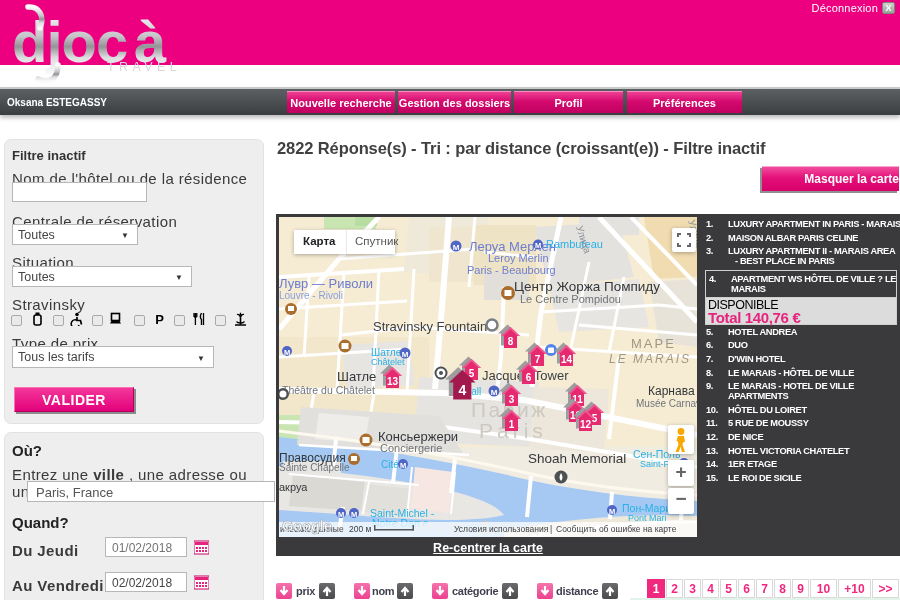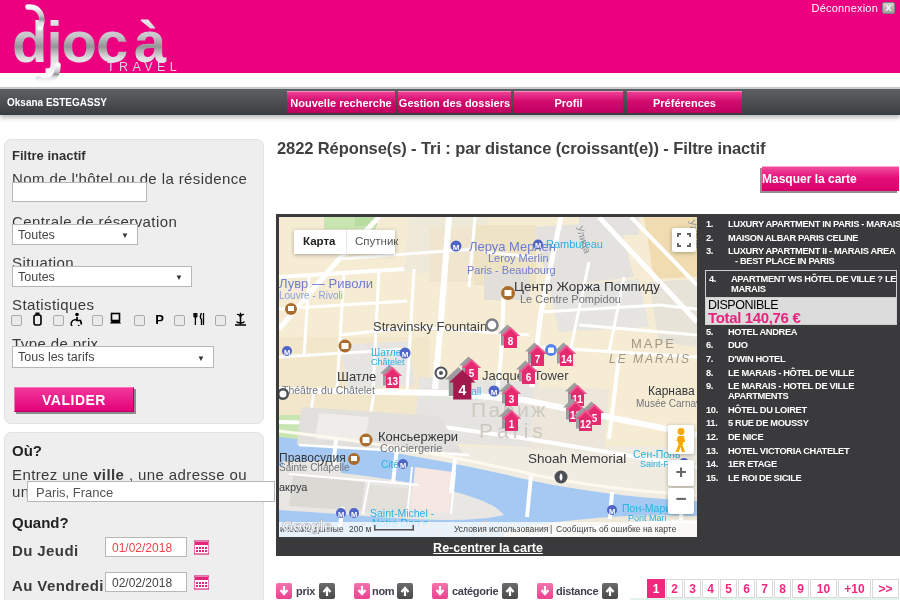--- a/index.html
+++ b/index.html
@@ -1,33 +1,33 @@
 <!DOCTYPE html>
 <html><head>
 <meta charset="utf-8">
 <style>
 *{margin:0;padding:0;box-sizing:border-box}
 html,body{width:900px;height:600px;overflow:hidden;background:#fff;font-family:"Liberation Sans",sans-serif}
-#hd{position:absolute;left:0;top:0;width:900px;height:73px;background:#EC0080}
+#hd{position:absolute;left:0;top:0;width:900px;height:65px;background:#EC0080}
 #deconn{position:absolute;right:5px;top:2px;color:#fff;font-size:11px;font-weight:normal;letter-spacing:0.2px}
 #xbtn{display:inline-block;width:13px;height:12px;background:linear-gradient(#cfd2cf,#9aa09a);border:1px solid #7d837d;border-radius:2px;color:#fff;font-size:9px;font-weight:bold;text-align:center;line-height:11px;vertical-align:1px;margin-left:4px}
 #nav{position:absolute;left:0;top:87px;width:900px;height:28px;background:linear-gradient(#5d6063,#505356 40%,#3a3d40);border-top:2px solid #c8cacb;box-shadow:0 3px 4px rgba(0,0,0,.25)}
 #user{position:absolute;left:7px;top:8px;color:#fff;font-size:10px;font-weight:bold}
 .nbtn{position:absolute;top:2px;height:22px;background:linear-gradient(#ef3f94,#d40a6e 45%,#c10062);color:#fff;font-size:11px;font-weight:bold;text-align:center;line-height:22px;border-top:1px solid #f78ec0}
 .sbox{position:absolute;left:4px;width:260px;background:#eeeeee;border:1px solid #e2e2e2;border-radius:7px}
 #side1{top:139px;height:285px}
 #side2{top:432px;height:172px;border-bottom-left-radius:0;border-bottom-right-radius:0}
 .h1{font-size:13px;font-weight:bold;color:#333;margin:8px 0 0 7px}
 .lbl{font-size:15px;color:#3a3a3a;letter-spacing:.4px}
 .inp{background:#fff;border:1px solid #b7b7b7;position:absolute}
 .seltxt{font-size:12.5px;color:#444;padding:3px 0 0 5px}
 .arr{position:absolute;font-size:8px;color:#333}
 #valider{position:absolute;left:9px;top:247px;width:120px;height:25px;background:linear-gradient(#f4379a,#e3017b);border:1px solid #b4005e;border-left:1px solid #f873b4;border-top:1px solid #f873b4;box-shadow:2px 2px 0 #8d8d8d;color:#fff;font-weight:bold;font-size:14px;text-align:center;line-height:24px;letter-spacing:.5px}
 #title{position:absolute;left:277px;top:139px;font-size:16.5px;letter-spacing:-0.1px;font-weight:bold;color:#404040}
-#masquer{position:absolute;left:762px;top:166px;width:137px;height:25px;background:linear-gradient(#f24d9e,#e40f79 45%,#d8006c);border-top:1px solid #f9a7cd;box-shadow:-2px 2px 0 #909090;color:#fff;font-weight:bold;font-size:12px;text-align:left;line-height:25px}
+#masquer{position:absolute;left:762px;top:166px;width:137px;height:25px;background:linear-gradient(#f24d9e,#e40f79 45%,#d8006c);border-top:1px solid #f9a7cd;box-shadow:-2px 2px 0 #909090;color:#fff;font-weight:bold;font-size:12px;text-align:right;line-height:25px}
 #frame{position:absolute;left:276px;top:214px;width:624px;height:342px;background:#3a3a3c}
 #map{position:absolute;left:3px;top:3px;width:418px;height:320px}
 #recenter{position:absolute;left:3px;top:327px;width:418px;text-align:center;color:#fff;font-size:12.5px;font-weight:bold;text-decoration:underline}
 #list{position:absolute;left:421px;top:0;width:203px;height:342px;background:#3a3a3c;color:#fff;font-size:9.3px;font-weight:bold;padding-top:5px;letter-spacing:-0.35px;overflow:hidden}
 .li{position:relative;padding:0 0 0 31px;margin-bottom:3.6px;line-height:10px;white-space:nowrap}
 .li .n{position:absolute;left:9px}
 #sel4{border:1px solid #cfcfcf;margin:1px 3px 2px 8px}
 #sel4 .t4{position:relative;padding:3px 0 2px 25px;line-height:10.5px;white-space:nowrap}
 #sel4 .t4 .n{position:absolute;left:3px}
 #dispo{background:#dcdcdc;color:#000;font-weight:normal;font-size:12.5px;letter-spacing:-0.5px;line-height:13px;padding:1px 0 0 2px;border-top:1px solid #cfcfcf}
@@ -74,21 +74,21 @@
   <div class="lbl" style="position:absolute;left:7px;top:73px">Centrale de réservation</div>
   <div class="inp" style="left:7px;top:84px;width:126px;height:21px">
       <div class="seltxt">Toutes</div>
       <span class="arr" style="right:8px;top:6px">▼</span>
     </div>
   <div class="lbl" style="position:absolute;left:7px;top:114px">Situation</div>
   <div class="inp" style="left:7px;top:126px;width:180px;height:21px">
       <div class="seltxt">Toutes</div>
       <span class="arr" style="right:8px;top:6px">▼</span>
     </div>
-  <div class="lbl" style="position:absolute;left:7px;top:156px">Statistiques</div>
+  <div class="lbl" style="position:absolute;left:7px;top:156px">Stravinsky</div>
   <div id="equip" style="position:absolute;left:6px;top:172px;width:248px;height:16px">
       <span style="position:absolute;left:0px;top:3px;width:11px;height:11px;background:#eaeaea;border:1px solid #a9a9a9;border-radius:2px"></span>
       <span style="position:absolute;left:42px;top:3px;width:11px;height:11px;background:#eaeaea;border:1px solid #a9a9a9;border-radius:2px"></span>
       <span style="position:absolute;left:81px;top:3px;width:11px;height:11px;background:#eaeaea;border:1px solid #a9a9a9;border-radius:2px"></span>
       <span style="position:absolute;left:123px;top:3px;width:11px;height:11px;background:#eaeaea;border:1px solid #a9a9a9;border-radius:2px"></span>
       <span style="position:absolute;left:163px;top:3px;width:11px;height:11px;background:#eaeaea;border:1px solid #a9a9a9;border-radius:2px"></span>
       <span style="position:absolute;left:204px;top:3px;width:11px;height:11px;background:#eaeaea;border:1px solid #a9a9a9;border-radius:2px"></span>
       <svg style="position:absolute;left:20px;top:0" width="13" height="14" viewBox="0 0 13 13">
         <rect x="4.5" y="0" width="4" height="2.5" fill="#000"></rect>
         <rect x="3" y="2.5" width="7" height="10" rx="2" fill="none" stroke="#000" stroke-width="1.6"></rect>
@@ -126,21 +126,21 @@
 </div>
 <div id="side2" class="sbox">
   <div style="font-size:15px;font-weight:bold;color:#222;margin:9px 0 0 7px">Où?</div>
   <div class="lbl" style="position:absolute;left:7px;top:33px">Entrez une <b style="text-decoration:underline">ville</b> , une adresse ou un nom d'hôtel :</div>
   <div class="inp" style="left:22px;top:48px;width:248px;height:21px">
       <div style="font-size:13px;color:#555;padding:3px 0 0 8px">Paris, France</div>
     </div>
   <div style="position:absolute;left:7px;top:81px;font-size:15px;font-weight:bold;color:#222">Quand?</div>
   <div class="lbl" style="position:absolute;left:7px;top:109px;font-weight:bold">Du Jeudi</div>
   <div class="inp" style="left:100px;top:104px;width:82px;height:20px">
-      <div style="font-size:12px;color:#ef4444;padding:3px 0 15px 6px">01/02/2018</div>
+      <div style="font-size:12px;color:#737373;padding:3px 0 15px 6px">01/02/2018</div>
     </div>
   <svg style="position:absolute;left:189px;top:107px" width="15" height="15" viewBox="0 0 15 15">
       <rect x="0" y="1" width="15" height="13" fill="#fff" stroke="#c06" stroke-width="1"></rect>
       <rect x="1" y="2" width="13" height="3" fill="#e5247e"></rect>
       <g fill="#e5247e">
         <rect x="2" y="7" width="2" height="2"></rect>
         <rect x="5" y="7" width="2" height="2"></rect>
         <rect x="8" y="7" width="2" height="2"></rect>
         <rect x="11" y="7" width="2" height="2"></rect>
         <rect x="2" y="10" width="2" height="2"></rect>

